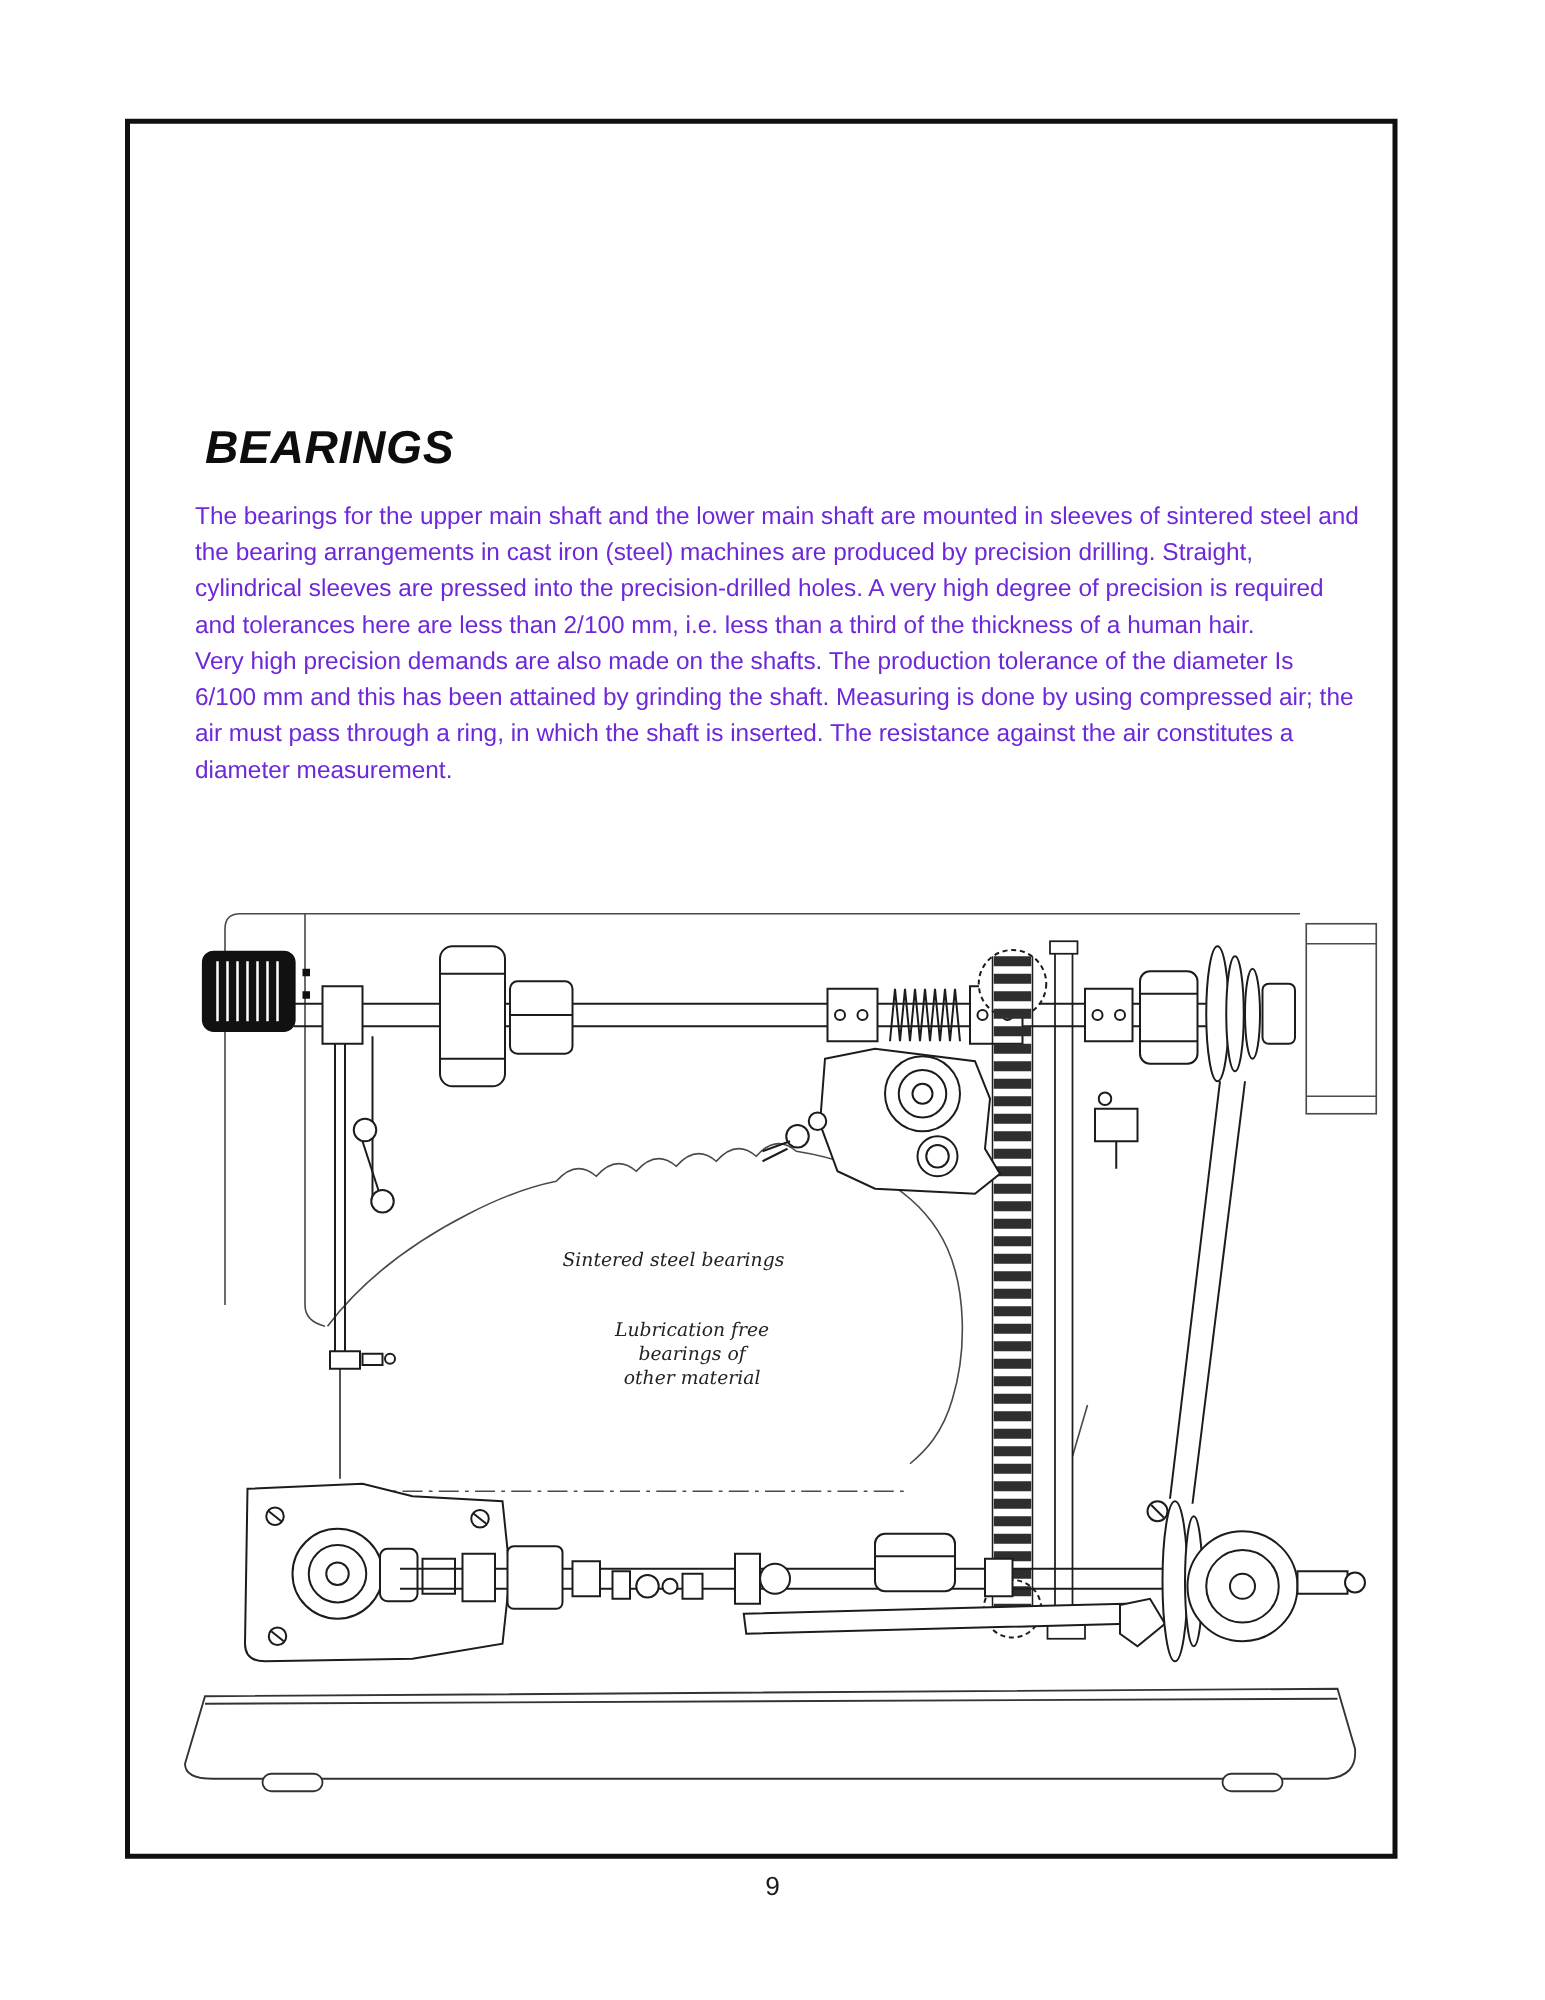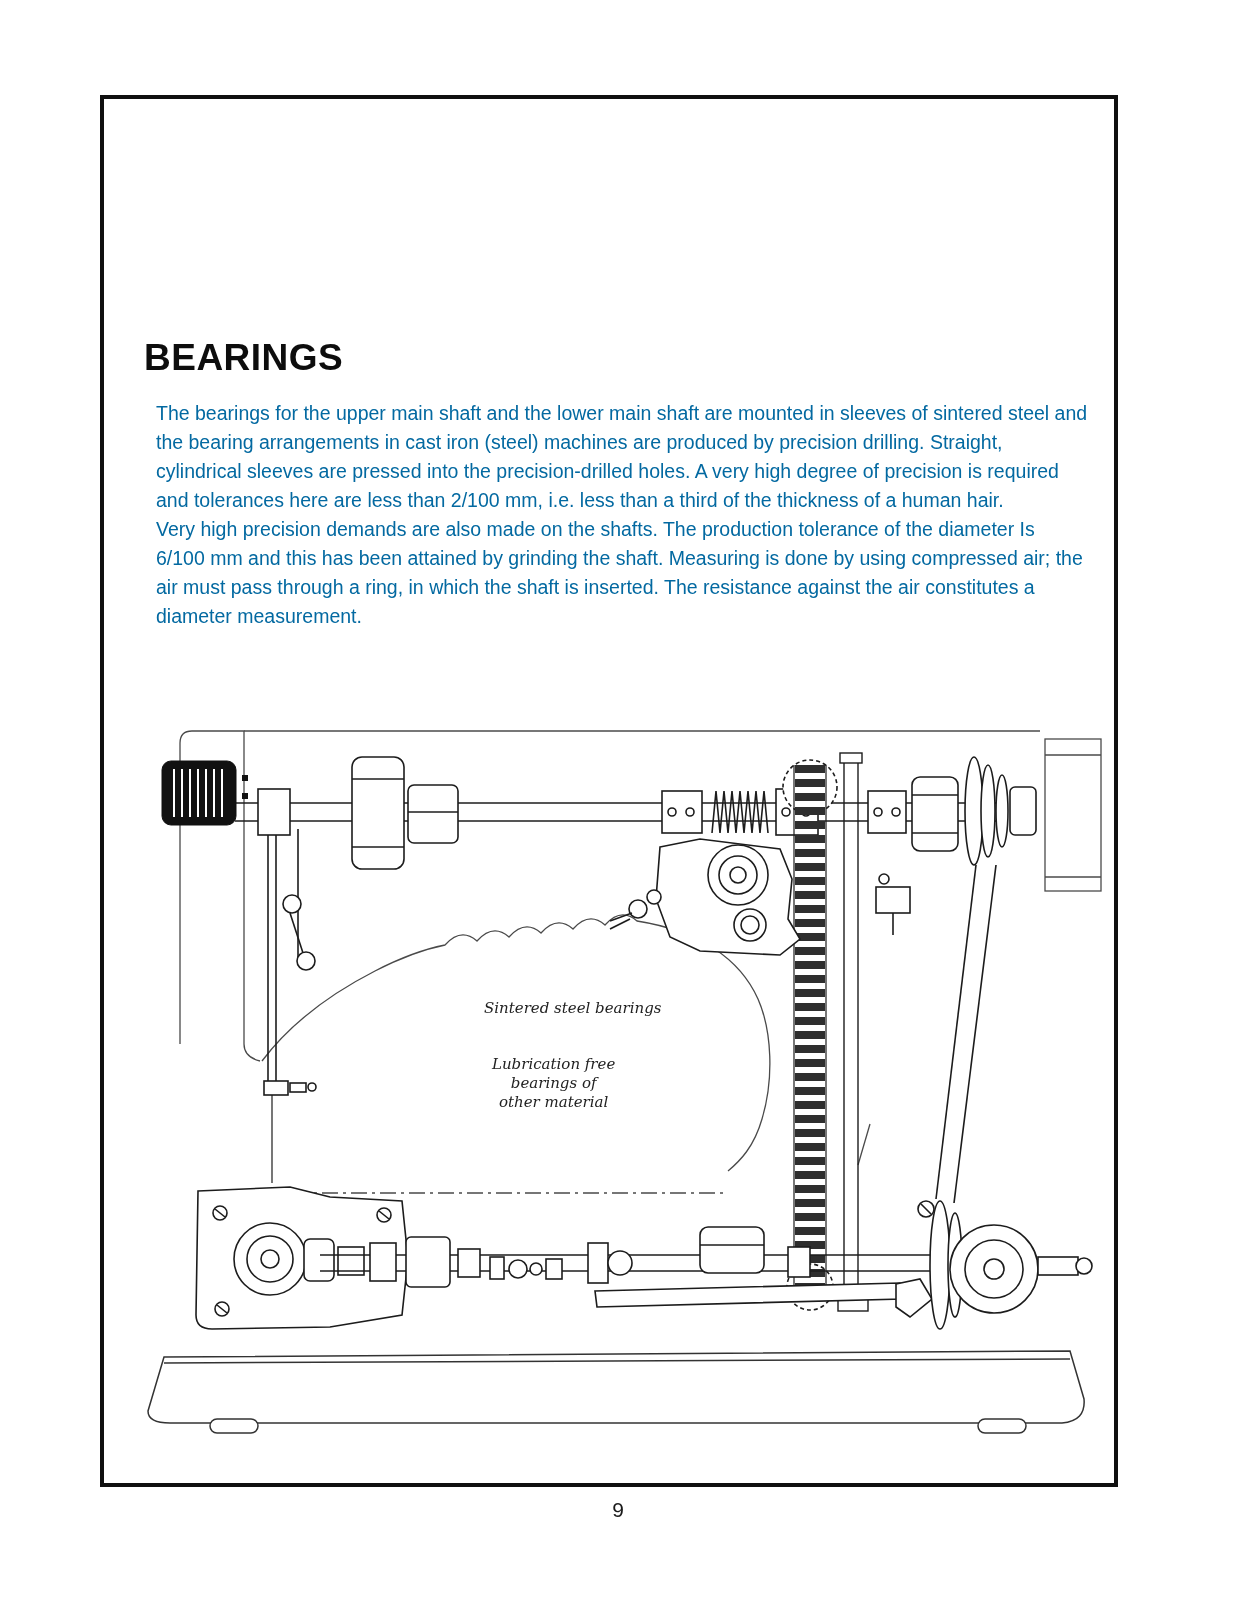--- a/index.html
+++ b/index.html
@@ -8,39 +8,39 @@
     background:#ffffff;
     font-family:"Liberation Sans", sans-serif;
     color:#161616;
     overflow:hidden;
   }
   .frame{
     position:absolute;left:100px;top:95px;width:1018px;height:1392px;
     border:4px solid #101010;box-sizing:border-box;background:#fff;
   }
   .page-title{
-    position:absolute;left:40px;top:238px;margin:0;
-    font-size:37px;font-weight:bold;letter-spacing:0.5px;color:#0d0d0d;
+    position:absolute;left:60px;top:238px;margin:0;
+    font-size:37px;font-weight:bold;letter-spacing:0.5px;color:#0d0d0d;font-style:italic;
   }
   .body-text{
     position:absolute;left:52px;top:300px;width:932px;
-    font-size:19.5px;line-height:29px;color:#0369a1;
+    font-size:19.5px;line-height:29px;color:#6d28d9;
   }
   .body-text p{margin:0;}
   .figure{
     position:absolute;left:36px;top:600px;width:965px;height:748px;
   }
   .figure svg{position:absolute;left:0;top:0;}
   .fig-label{
     position:absolute;
     font-family:"DejaVu Serif", serif;
     font-style:italic;font-size:15px;line-height:19px;color:#222;
   }
   .fig-label.multi{white-space:pre-line;text-align:center;}
-  .label-sintered{left:344px;top:300px;}
+  .label-sintered{left:310px;top:300px;}
   .label-lubrication{left:352px;top:356px;}
   .page-number{
     position:absolute;left:0;right:0;top:1498px;text-align:center;
     font-size:21px;color:#1a1a1a;
   }
 </style>
 </head>
 <body>
 
 <div class="frame">

